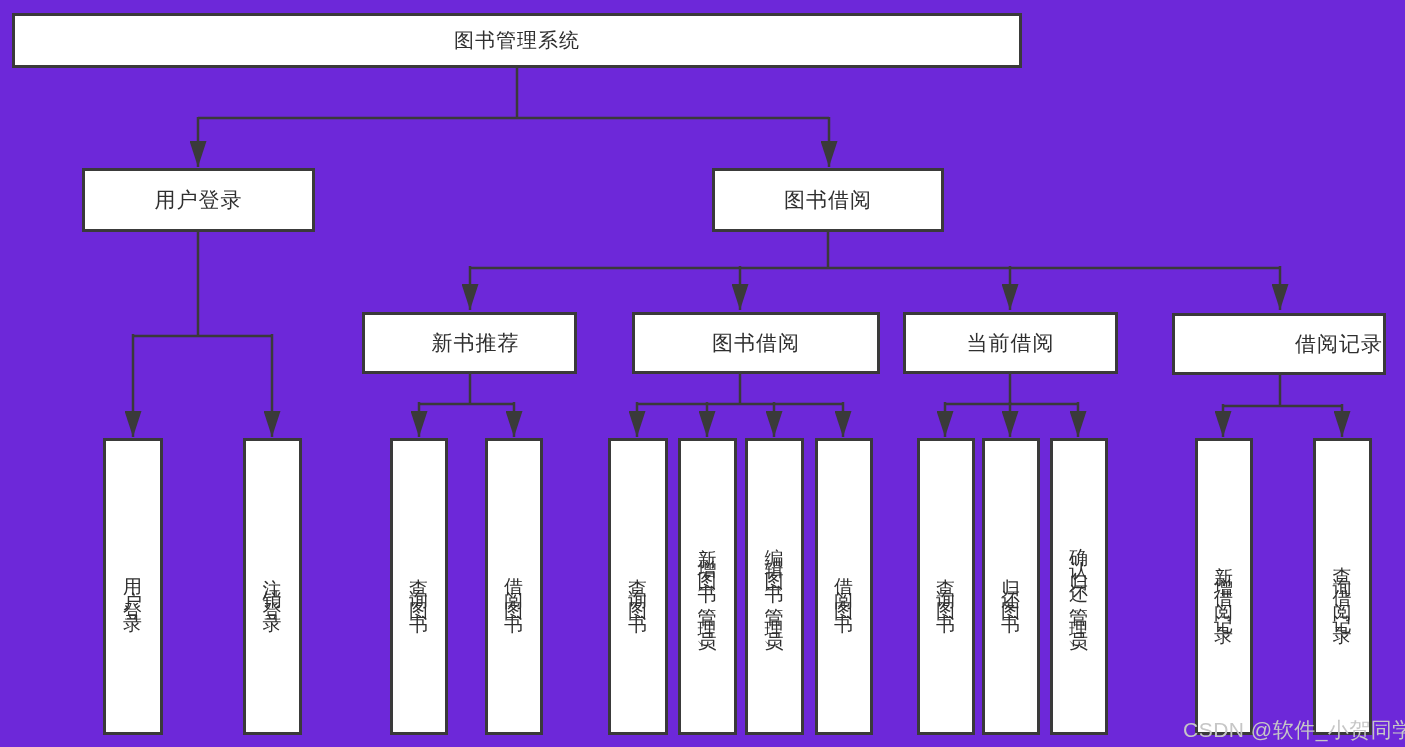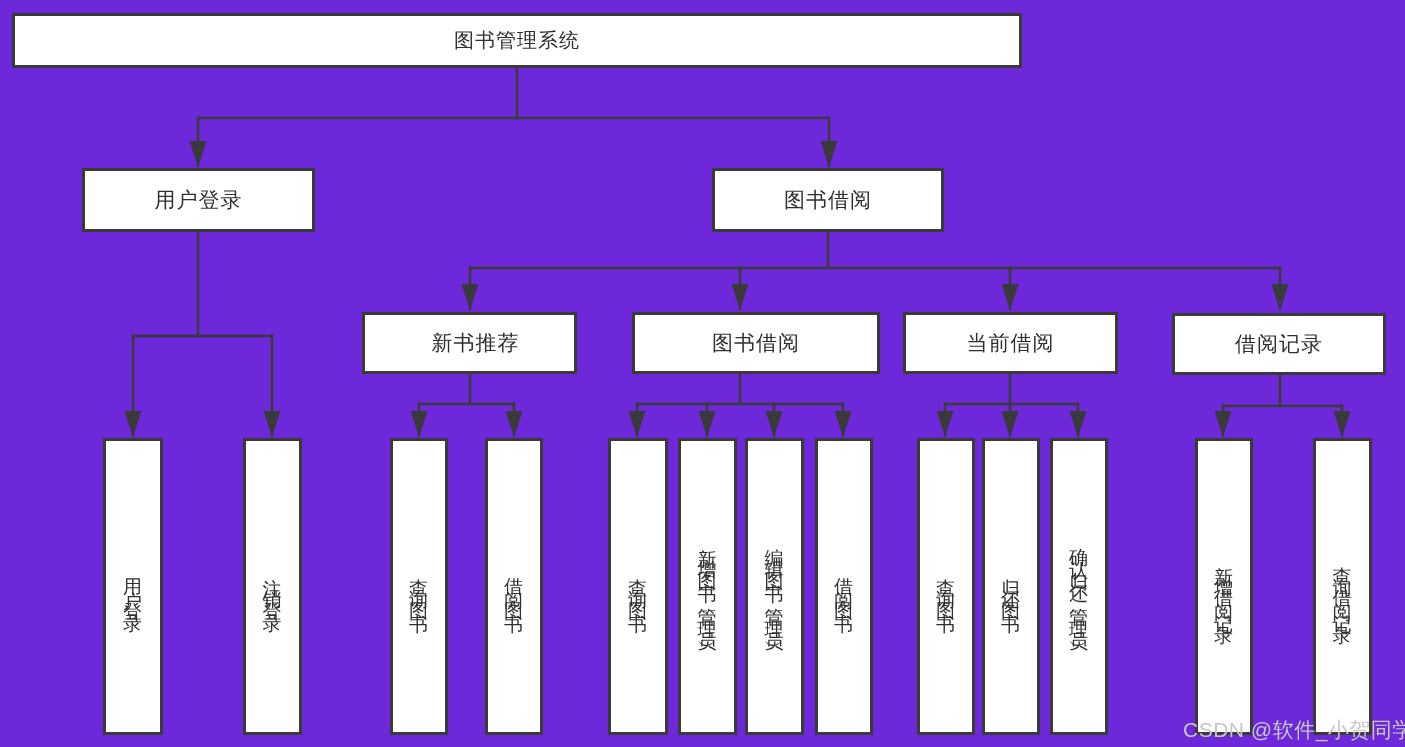--- a/index.html
+++ b/index.html
@@ -112,21 +112,21 @@
 
   <div class="node h" style="left:362px;top:312px;width:215px;height:62px;padding-left:12px;">
     <span>新书推荐</span>
   </div>
   <div class="node h" style="left:632px;top:312px;width:248px;height:62px;">
     <span>图书借阅</span>
   </div>
   <div class="node h" style="left:903px;top:312px;width:215px;height:62px;text-align:right;">
     <span>当前借阅</span>
   </div>
-  <div class="node h" style="left:1172px;top:313px;width:214px;height:62px;">
+  <div class="node h" style="left:1172px;top:313px;width:214px;height:62px;justify-content:flex-end;">
     <span>借阅记录</span>
   </div>
 
   <div class="node v" style="left:103px;top:438px;width:60px;height:297px;">
     <span class="vtext">用户登录</span>
   </div>
   <div class="node v" style="left:243px;top:438px;width:59px;height:297px;">
     <span class="vtext">注销登录</span>
   </div>
   <div class="node v" style="left:390px;top:438px;width:58px;height:297px;">

